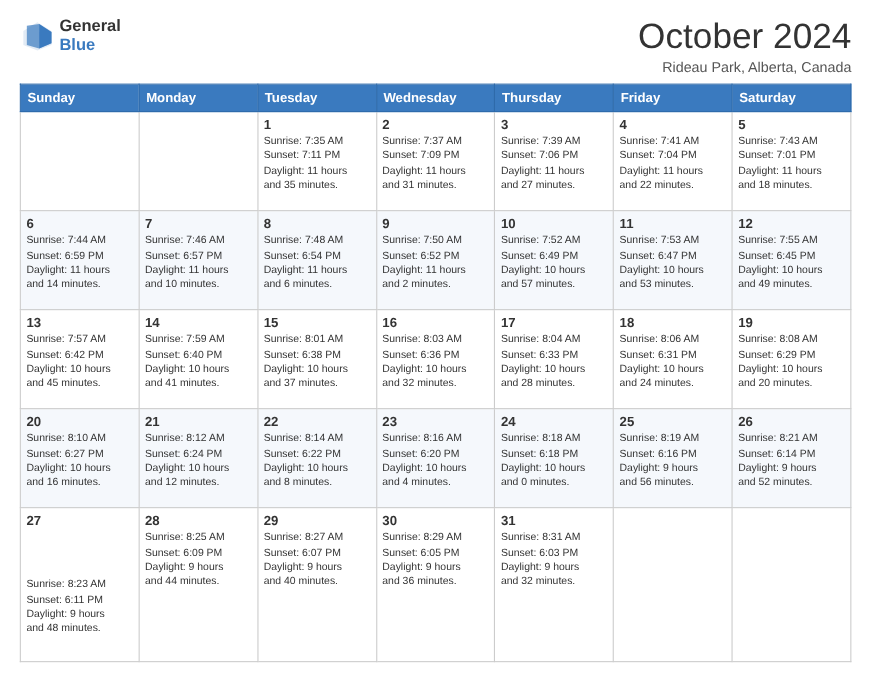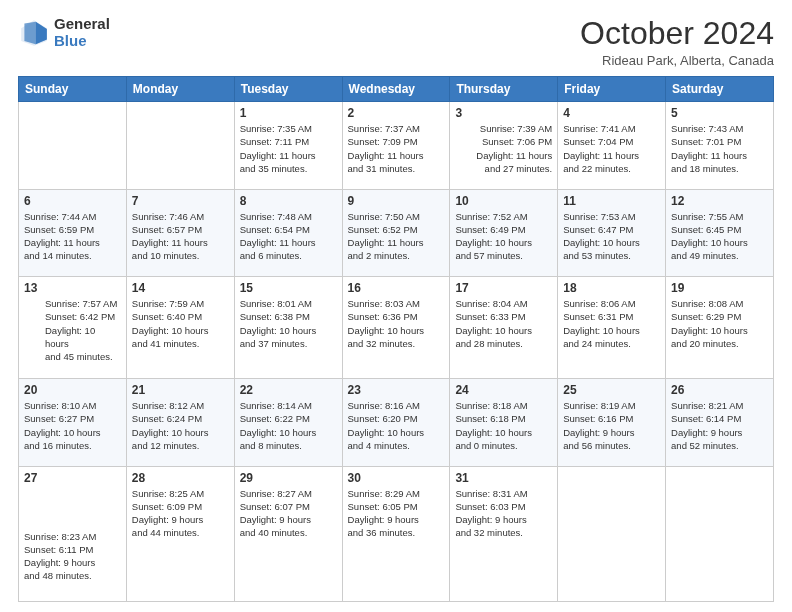--- a/index.html
+++ b/index.html
@@ -158,21 +158,21 @@
           </td>
           <td>
             <span class="day-number">2</span>
             <div class="day-info" style="white-space: pre-line;">Sunrise: 7:37 AM
 Sunset: 7:09 PM
 Daylight: 11 hours
 and 31 minutes.</div>
           </td>
           <td>
             <span class="day-number">3</span>
-            <div class="day-info" style="white-space: pre-line; text-align: right;">Sunrise: 7:39 AM
+            <div class="day-info" style="white-space: pre-line;">Sunrise: 7:39 AM
 Sunset: 7:06 PM
 Daylight: 11 hours
 and 27 minutes.</div>
           </td>
           <td>
             <span class="day-number">4</span>
             <div class="day-info" style="white-space: pre-line;">Sunrise: 7:41 AM
 Sunset: 7:04 PM
 Daylight: 11 hours
 and 22 minutes.</div>
@@ -232,21 +232,21 @@
             <span class="day-number">12</span>
             <div class="day-info" style="white-space: pre-line;">Sunrise: 7:55 AM
 Sunset: 6:45 PM
 Daylight: 10 hours
 and 49 minutes.</div>
           </td>
         </tr>
         <tr>
           <td>
             <span class="day-number">13</span>
-            <div class="day-info" style="white-space: pre-line; margin-left: 21px;">Sunrise: 7:57 AM
+            <div class="day-info" style="white-space: pre-line;">Sunrise: 7:57 AM
 Sunset: 6:42 PM
 Daylight: 10 hours
 and 45 minutes.</div>
           </td>
           <td>
             <span class="day-number">14</span>
             <div class="day-info" style="white-space: pre-line;">Sunrise: 7:59 AM
 Sunset: 6:40 PM
 Daylight: 10 hours
 and 41 minutes.</div>

